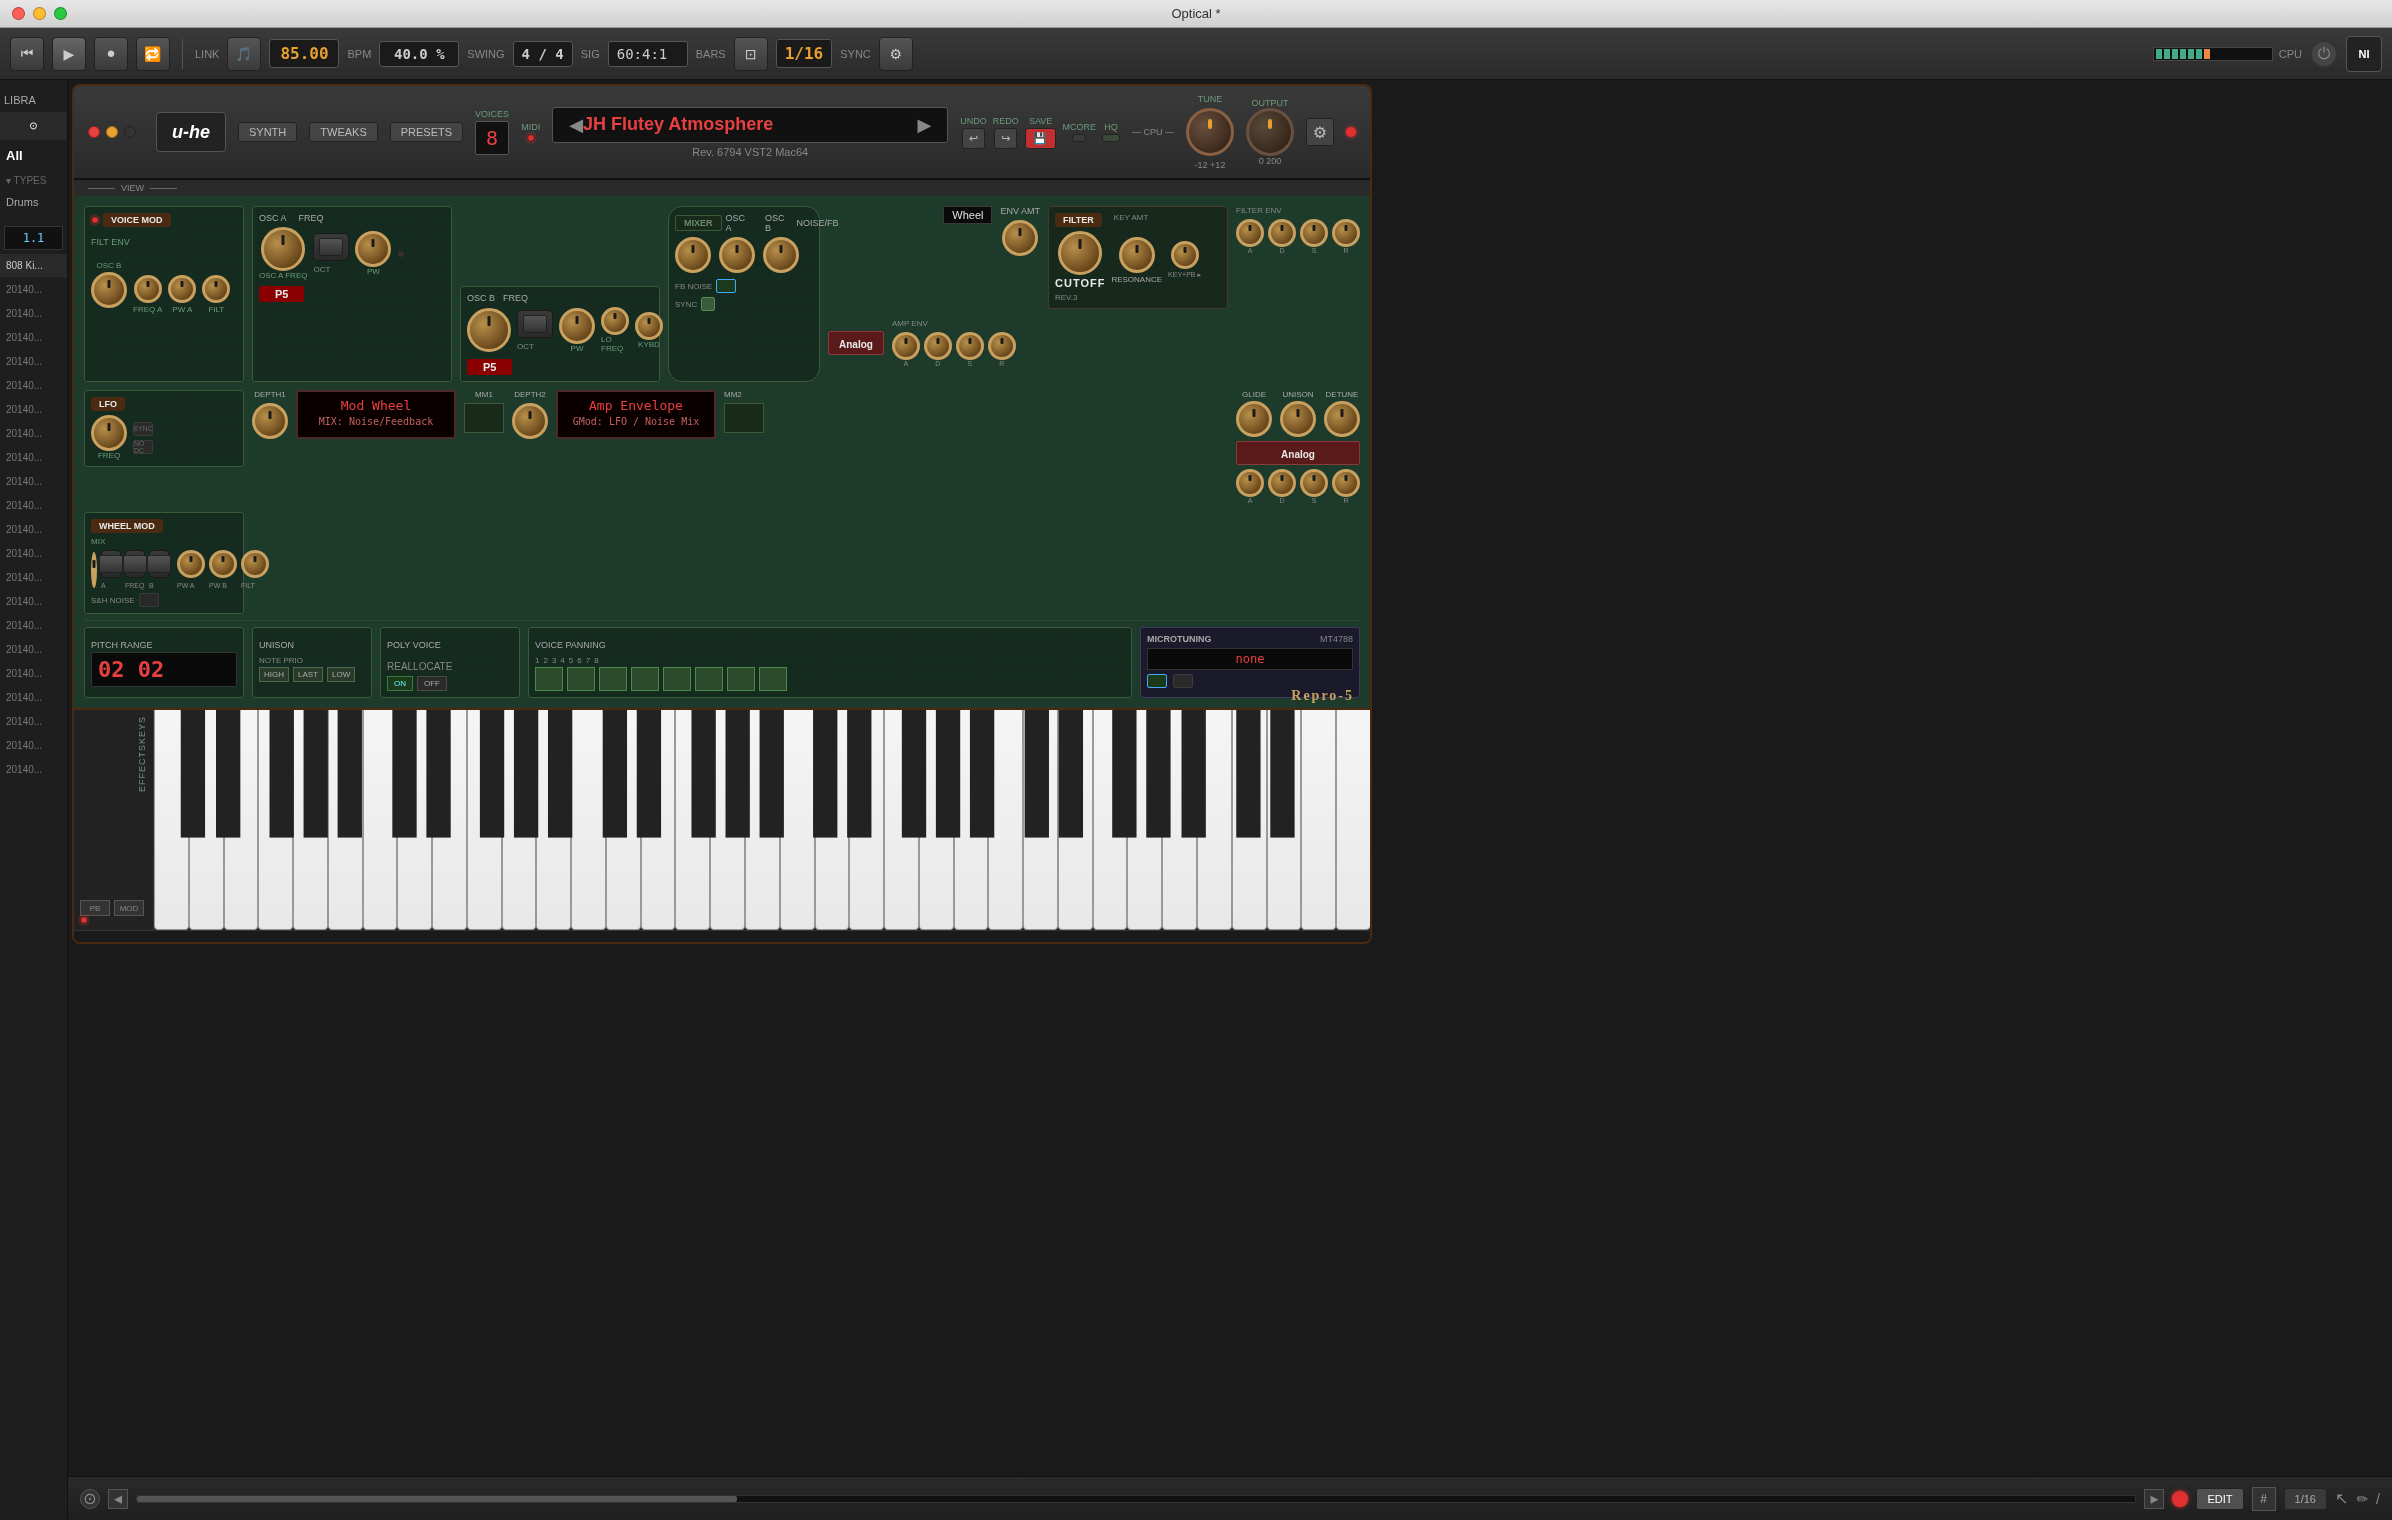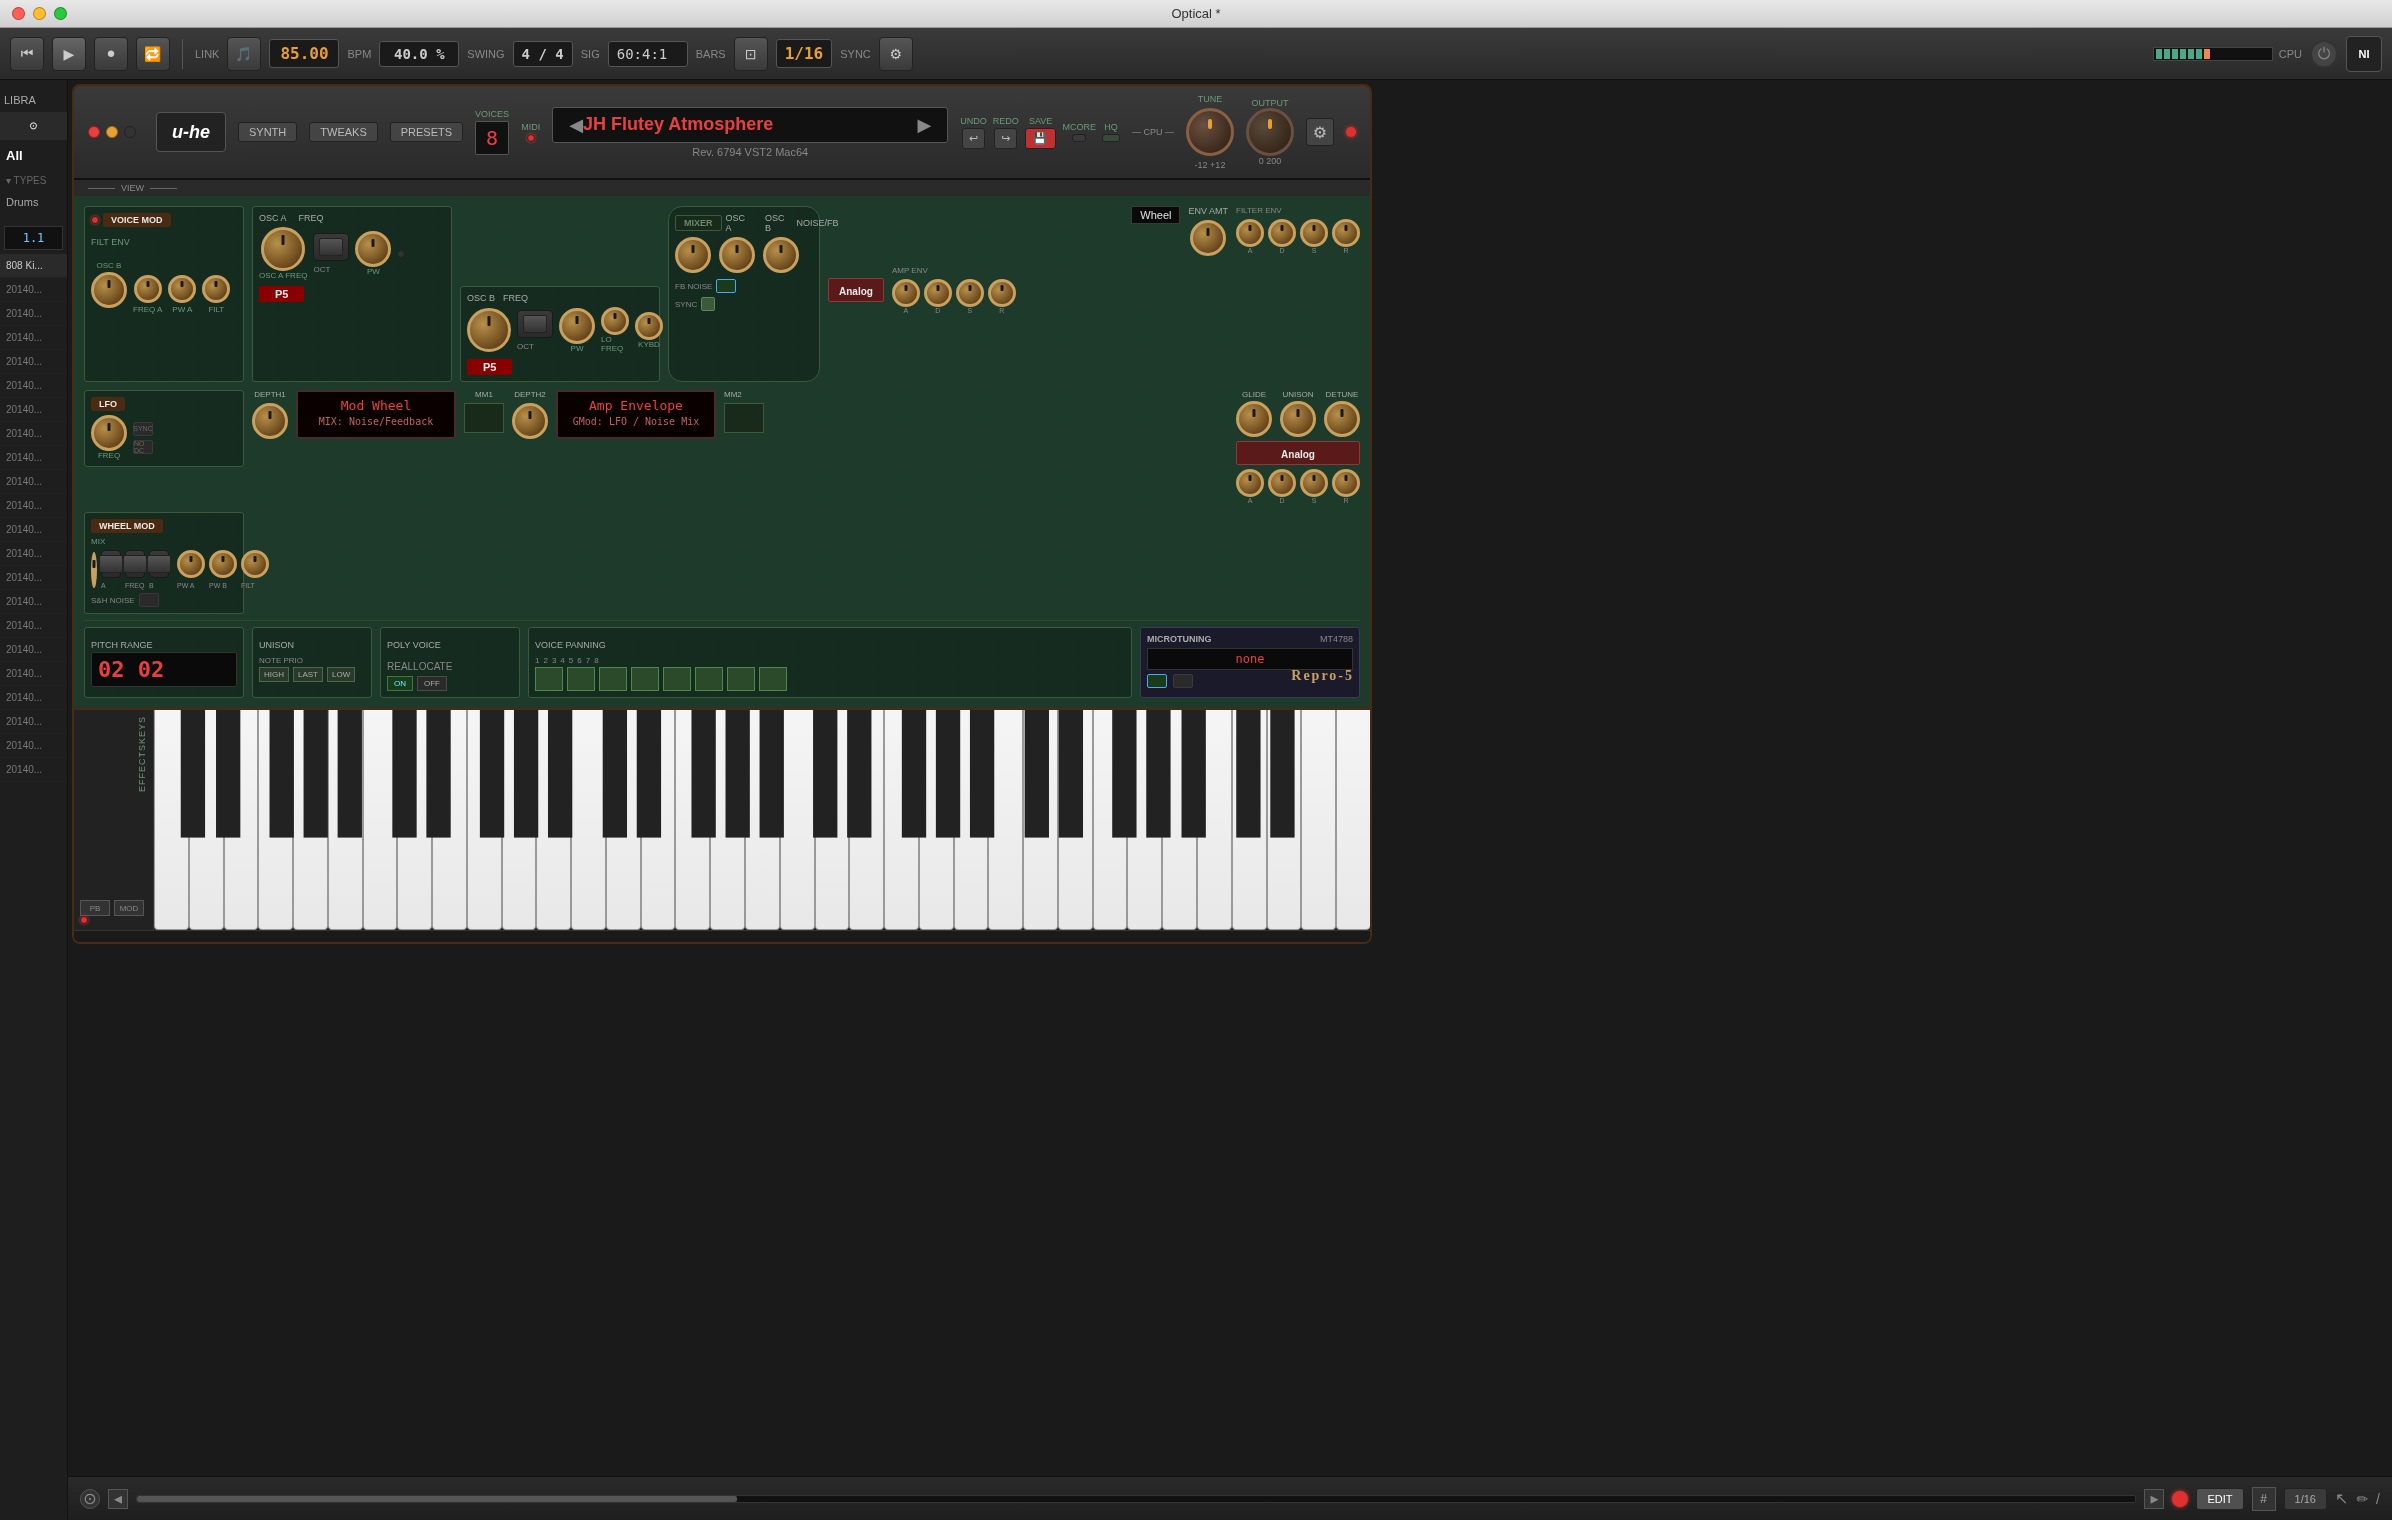--- a/index.html
+++ b/index.html
@@ -541,21 +541,21 @@
     .filter-section {
       border: 1px solid #4a3a2a;
       background: rgba(10,0,0,0.3);
       border-radius: 3px;
       padding: 6px;
     }
 
     
     .repro-label {
       position: absolute;
-      bottom: 24px;
+      bottom: 4px;
       right: 16px;
       font-size: 14px;
       font-weight: bold;
       color: #c8a060;
       letter-spacing: 2px;
       font-family: serif;
     }
 
     
     .view-label {
@@ -947,20 +947,43 @@
 
           <div style="flex:1; display:flex; flex-direction:column; gap:6px;">
 
             <div style="display:flex; gap:8px; align-items:flex-start;">
               <div style="display:flex; flex-direction:column; align-items:center; gap:4px; margin-left:auto;">
                 <div class="poly-display">Wheel</div>
               </div>
               <div style="display:flex; flex-direction:column; align-items:center; gap:4px;">
                 <span style="font-size:9px; color:#aaa;">ENV AMT</span>
                 <div class="knob"></div>
+              </div>
+              <div class="filter-section" style="min-width:180px;">
+                <div style="display:flex; gap:4px; margin-bottom:4px;">
+                  <span class="section-label">FILTER</span>
+                  <span style="font-size:8px; color:#888; margin-left:8px;">KEY AMT</span>
+                </div>
+                <div style="display:flex; gap:6px; align-items:center;">
+                  <div style="display:flex; flex-direction:column; align-items:center; gap:2px;">
+                    <div class="knob large"></div>
+                    <span class="cutoff-label">CUTOFF</span>
+                  </div>
+                  <div style="display:flex; flex-direction:column; align-items:center; gap:2px;">
+                    <div class="knob"></div>
+                    <span style="font-size:8px; color:#aaa;">RESONANCE</span>
+                  </div>
+                  <div style="display:flex; flex-direction:column; align-items:center; gap:2px;">
+                    <div class="knob small"></div>
+                    <span style="font-size:7px; color:#888;">KEY+PB ▸</span>
+                  </div>
+                </div>
+                <div style="margin-top:4px; display:flex; gap:6px;">
+                  <span style="font-size:8px; color:#888;">REV.3</span>
+                </div>
               </div>
               <div style="display:flex; flex-direction:column; gap:4px;">
                 <span style="font-size:8px; color:#888;">FILTER ENV</span>
                 <div style="display:flex; gap:4px;">
                   <div style="display:flex; flex-direction:column; align-items:center;">
                     <div class="knob small"></div>
                     <span style="font-size:7px; color:#888;">A</span>
                   </div>
                   <div style="display:flex; flex-direction:column; align-items:center;">
                     <div class="knob small"></div>

